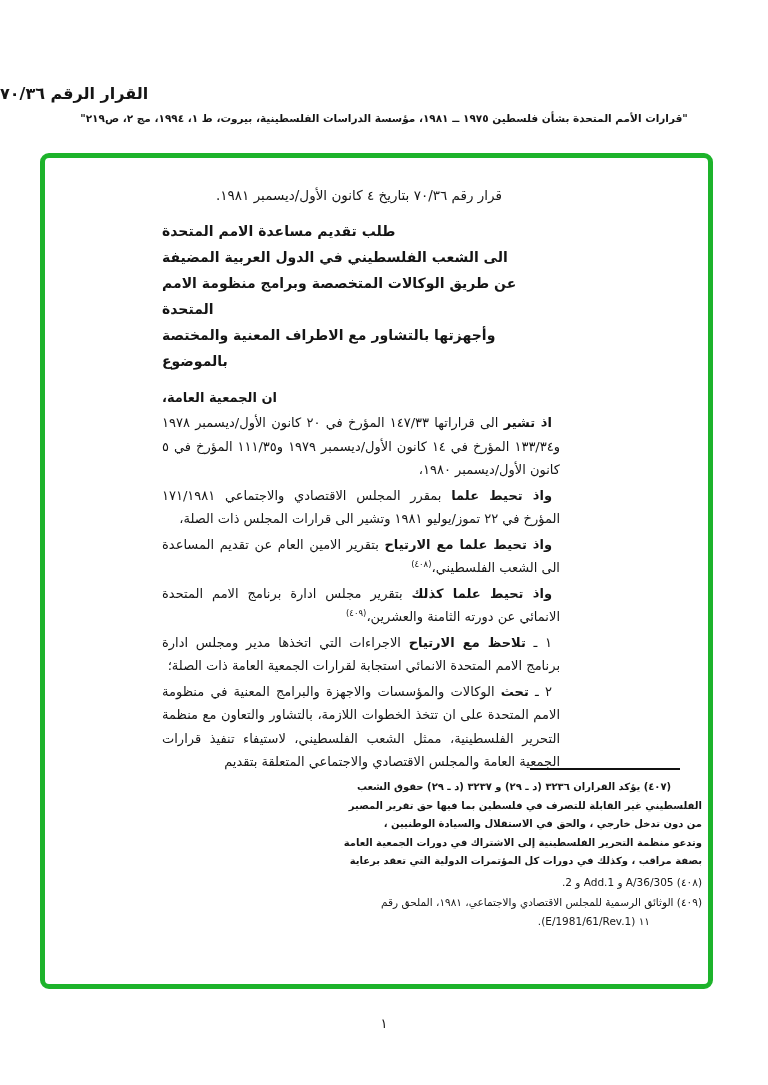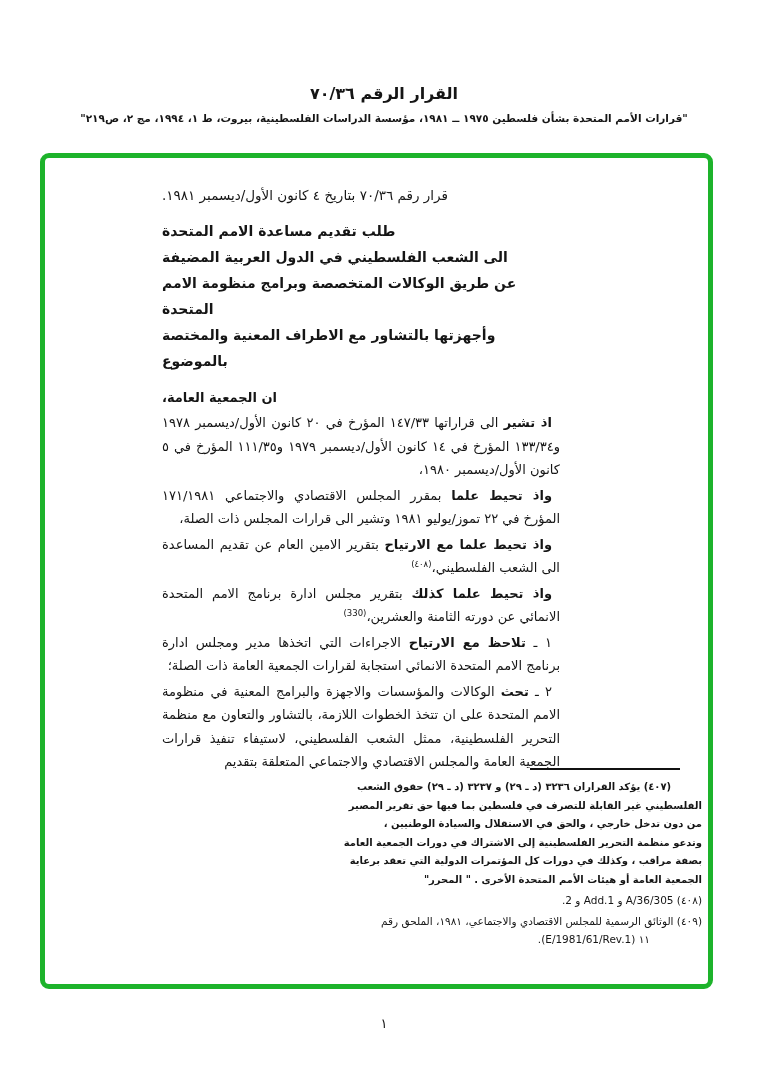--- a/index.html
+++ b/index.html
@@ -1,36 +1,36 @@
 <!DOCTYPE html>
 <html lang="ar"><head>
 <meta charset="utf-8">
 <style>
   html,body{margin:0;padding:0;}
   body{
     width:768px;height:1085px;position:relative;background:#ffffff;
     font-family:"DejaVu Sans",sans-serif;color:#151515;overflow:hidden;
   }
   .hdr-title{
-    position:absolute;top:84px;left:0;width:768px;text-align:center;
+    position:absolute;top:84px;left:0;width:768px;text-align:left;
     font-size:16px;font-weight:700;direction:rtl;
   }
   .hdr-src{
     position:absolute;top:112px;left:0;width:768px;text-align:center;
     font-size:10.5px;font-weight:700;direction:rtl;
   }
   .frame{
     position:absolute;left:40px;top:153px;width:673px;height:836px;
     box-sizing:border-box;border:5px solid #1db32b;border-radius:9px;
   }
   .doc-body{
     position:absolute;top:26px;right:148px;width:398px;direction:rtl;
     font-size:13px;line-height:23.5px;
   }
-  .date-line{text-align:left;padding-right:4px;margin-bottom:10px;font-size:13.5px;}
+  .date-line{text-align:center;padding-right:4px;margin-bottom:10px;font-size:13.5px;}
   .doc-title{text-align:left;font-weight:700;font-size:14px;line-height:26px;margin-bottom:12px;}
   .opener{font-weight:700;text-align:left;text-indent:8px;margin:0 0 2px 0;}
   .para{margin:2px 0 0 0;text-align:justify;text-indent:8px;}
   .para b{font-weight:700;}
   sup{font-size:8.5px;vertical-align:super;line-height:0;}
   .fn-sep{position:absolute;top:610px;right:28px;width:150px;height:2px;background:#111;}
   .footnotes{position:absolute;top:620px;right:6px;width:376px;direction:rtl;}
   .fn407{font-size:10px;font-weight:700;line-height:18.5px;}
   .fn407 .l0{text-align:center;}
   .fn407 .lc{}
@@ -54,35 +54,34 @@
       <div>الى الشعب الفلسطيني في الدول العربية المضيفة</div>
       <div>عن طريق الوكالات المتخصصة وبرامج منظومة الامم المتحدة</div>
       <div>وأجهزتها بالتشاور مع الاطراف المعنية والمختصة بالموضوع</div>
     </div>
 
     <div class="opener">ان الجمعية العامة،</div>
 
     <p class="para"><span></span><b>اذ تشير</b><span> الى قراراتها ١٤٧/٣٣ المؤرخ في ٢٠ كانون الأول/ديسمبر ١٩٧٨ و١٣٣/٣٤ المؤرخ في ١٤ كانون الأول/ديسمبر ١٩٧٩ و١١١/٣٥ المؤرخ في ٥ كانون الأول/ديسمبر ١٩٨٠،</span><sup></sup></p>
     <p class="para"><span></span><b>واذ تحيط علما</b><span> بمقرر المجلس الاقتصادي والاجتماعي ١٧١/١٩٨١ المؤرخ في ٢٢ تموز/يوليو ١٩٨١ وتشير الى قرارات المجلس ذات الصلة،</span><sup></sup></p>
     <p class="para"><span></span><b>واذ تحيط علما مع الارتياح</b><span> بتقرير الامين العام عن تقديم المساعدة الى الشعب الفلسطيني،</span><sup>(٤٠٨)</sup></p>
-    <p class="para"><span></span><b>واذ تحيط علما كذلك</b><span> بتقرير مجلس ادارة برنامج الامم المتحدة الانمائي عن دورته الثامنة والعشرين،</span><sup>(330)</sup></p>
+    <p class="para"><span></span><b>واذ تحيط علما كذلك</b><span> بتقرير مجلس ادارة برنامج الامم المتحدة الانمائي عن دورته الثامنة والعشرين،</span><sup>(٤٠٩)</sup></p>
     <p class="para"><span>١ ـ </span><b>تلاحظ مع الارتياح</b><span> الاجراءات التي اتخذها مدير ومجلس ادارة برنامج الامم المتحدة الانمائي استجابة لقرارات الجمعية العامة ذات الصلة؛</span><sup></sup></p>
     <p class="para"><span>٢ ـ </span><b>تحث</b><span> الوكالات والمؤسسات والاجهزة والبرامج المعنية في منظومة الامم المتحدة على ان تتخذ الخطوات اللازمة، بالتشاور والتعاون مع منظمة التحرير الفلسطينية، ممثل الشعب الفلسطيني، لاستيفاء تنفيذ قرارات الجمعية العامة والمجلس الاقتصادي والاجتماعي المتعلقة بتقديم</span><sup></sup></p>
   </div>
 
   <div class="fn-sep"></div>
 
   <div class="footnotes">
     <div class="fn407">
       <div class="l0">(٤٠٧) يؤكد القراران ٣٢٣٦ (د ـ ٢٩) و ٣٢٣٧ (د ـ ٢٩) حقوق الشعب</div>
       <div class="lc">الفلسطيني غير القابلة للتصرف في فلسطين بما فيها حق تقرير المصير</div>
       <div class="lc">من دون تدخل خارجي ، والحق في الاستقلال والسيادة الوطنيين ،</div>
       <div class="lc">وتدعو منظمة التحرير الفلسطينية إلى الاشتراك في دورات الجمعية العامة</div>
       <div class="lc">بصفة مراقب ، وكذلك في دورات كل المؤتمرات الدولية التي تعقد برعاية</div>
-      <div class="lc">الجمعية العامة أو هيئات الأمم المتحدة الأخرى . " المحرر"</div>
     </div>
     <div class="fn-normal">(٤٠٨) A/36/305 و Add.1 و 2.</div>
     <div class="fn-normal">
       <div>(٤٠٩) الوثائق الرسمية للمجلس الاقتصادي والاجتماعي، ١٩٨١، الملحق رقم</div>
       <div class="fn409-l2">١١ (E/1981/61/Rev.1).</div>
     </div>
   </div>
 
 </div>
 

